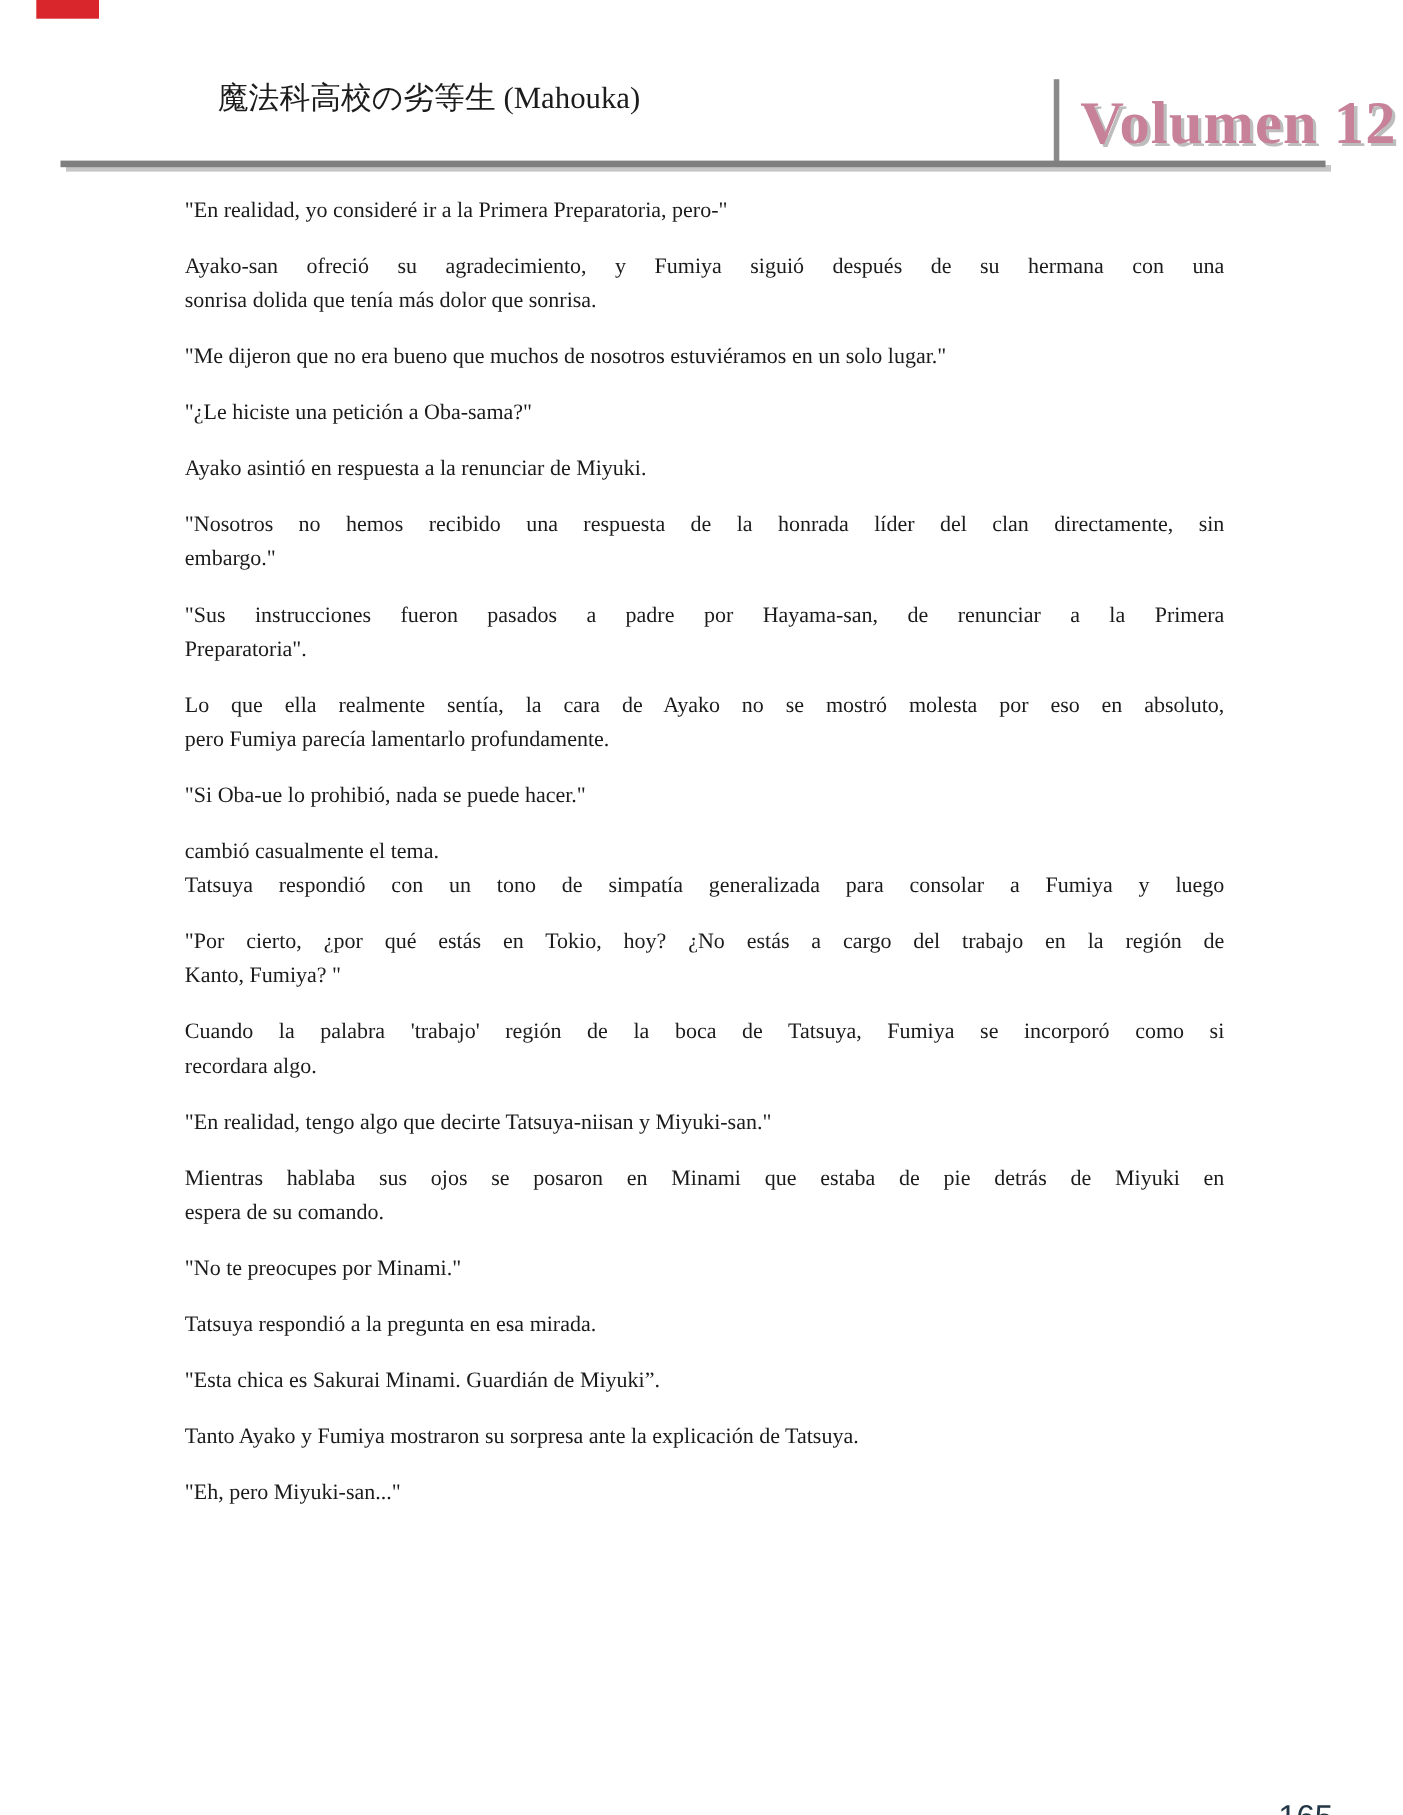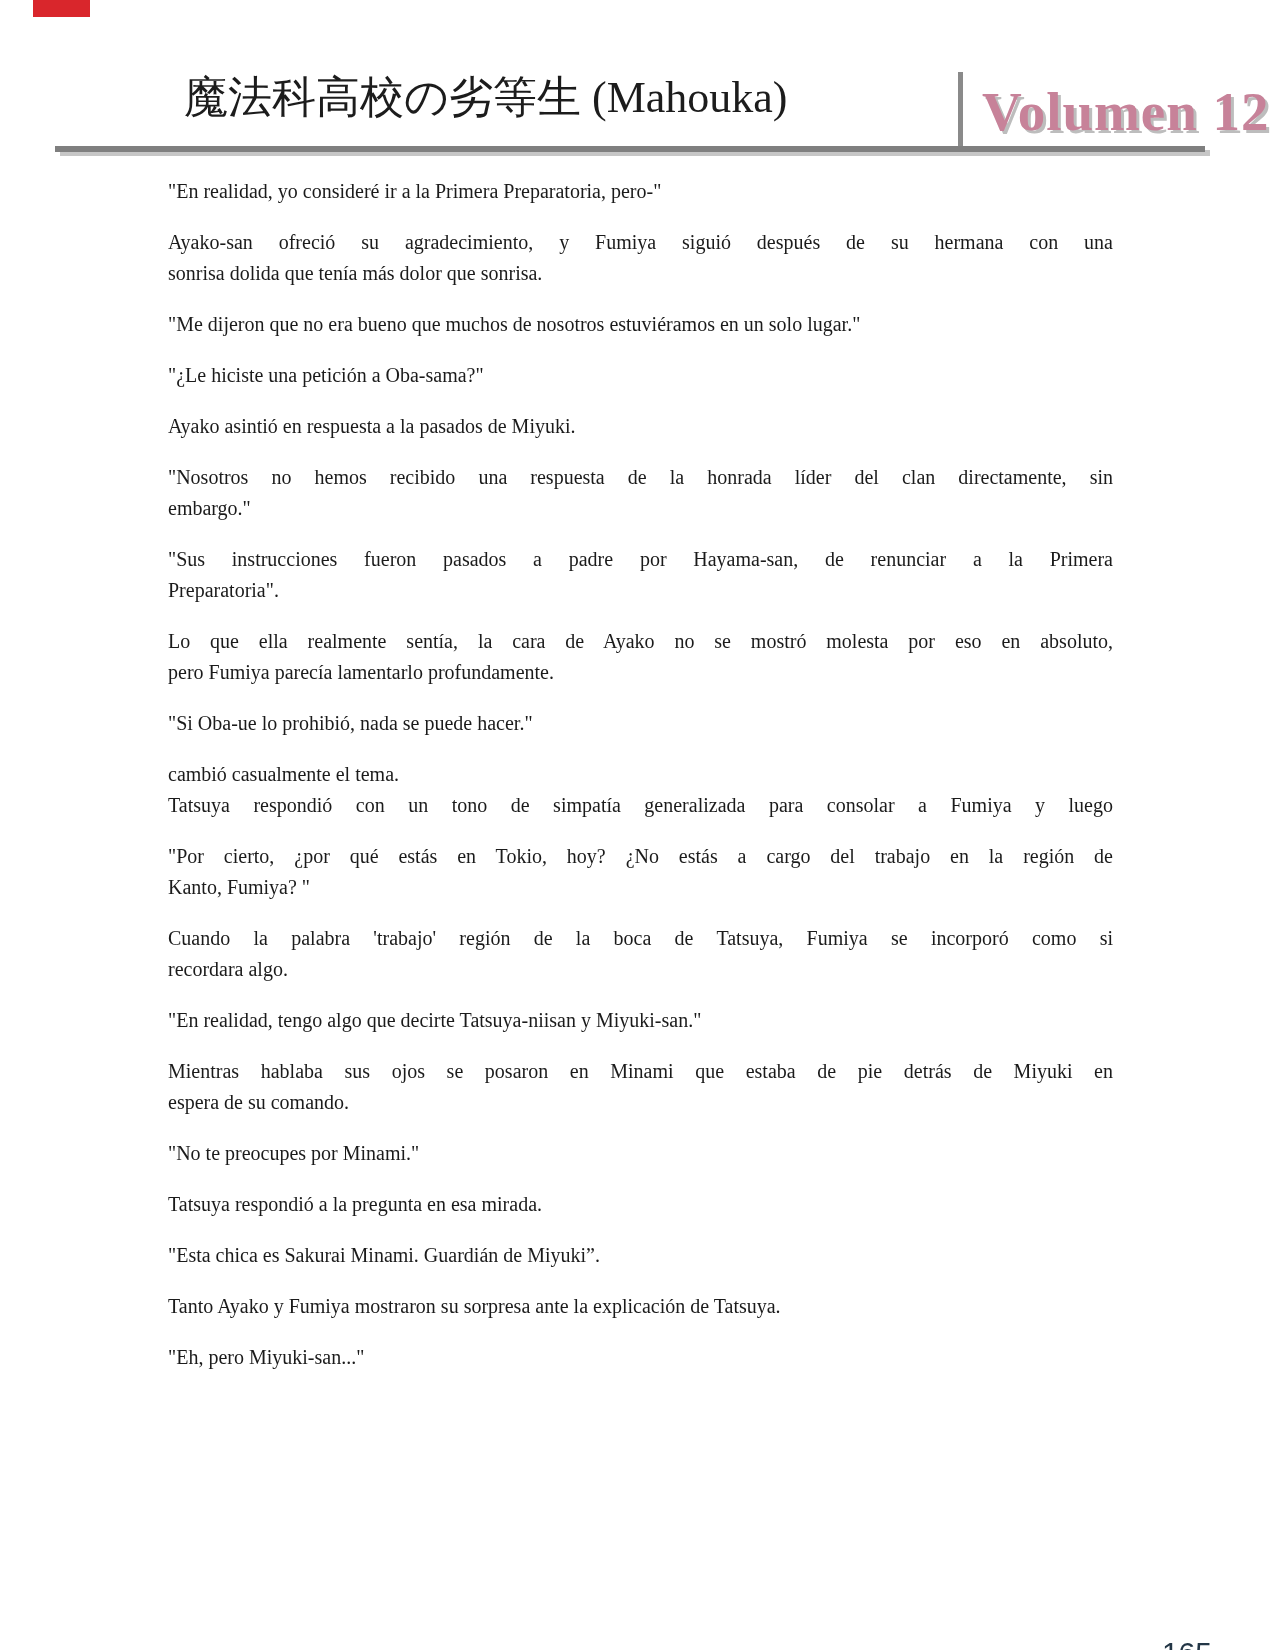--- a/index.html
+++ b/index.html
@@ -12,22 +12,22 @@
     overflow: hidden;
   }
   .corner-mark {
     position: absolute;
     left: 33px; top: 0;
     width: 57px; height: 17px;
     background: #d9262c;
   }
   .book-title {
     position: absolute;
-    left: 184px; top: 76px;
-    font-size: 44px;
+    left: 198px; top: 76px;
+    font-size: 28px;
     line-height: 1;
     color: #1c1c1c;
     white-space: nowrap;
   }
   .header-divider {
     position: absolute;
     left: 958px; top: 72px;
     width: 5px; height: 78px;
     background: #8a8a8a;
   }
@@ -93,21 +93,21 @@
       <span class="line j">Ayako-san ofreció su agradecimiento, y Fumiya siguió después de su hermana con una</span>
       <span class="line">sonrisa dolida que tenía más dolor que sonrisa.</span>
     </p>
     <p>
       <span class="line">"Me dijeron que no era bueno que muchos de nosotros estuviéramos en un solo lugar."</span>
     </p>
     <p>
       <span class="line">"¿Le hiciste una petición a Oba-sama?"</span>
     </p>
     <p>
-      <span class="line">Ayako asintió en respuesta a la pasados de Miyuki.</span>
+      <span class="line">Ayako asintió en respuesta a la renunciar de Miyuki.</span>
     </p>
     <p>
       <span class="line j">"Nosotros no hemos recibido una respuesta de la honrada líder del clan directamente, sin</span>
       <span class="line">embargo."</span>
     </p>
     <p>
       <span class="line j">"Sus instrucciones fueron pasados a padre por Hayama-san, de renunciar a la Primera</span>
       <span class="line">Preparatoria".</span>
     </p>
     <p>

